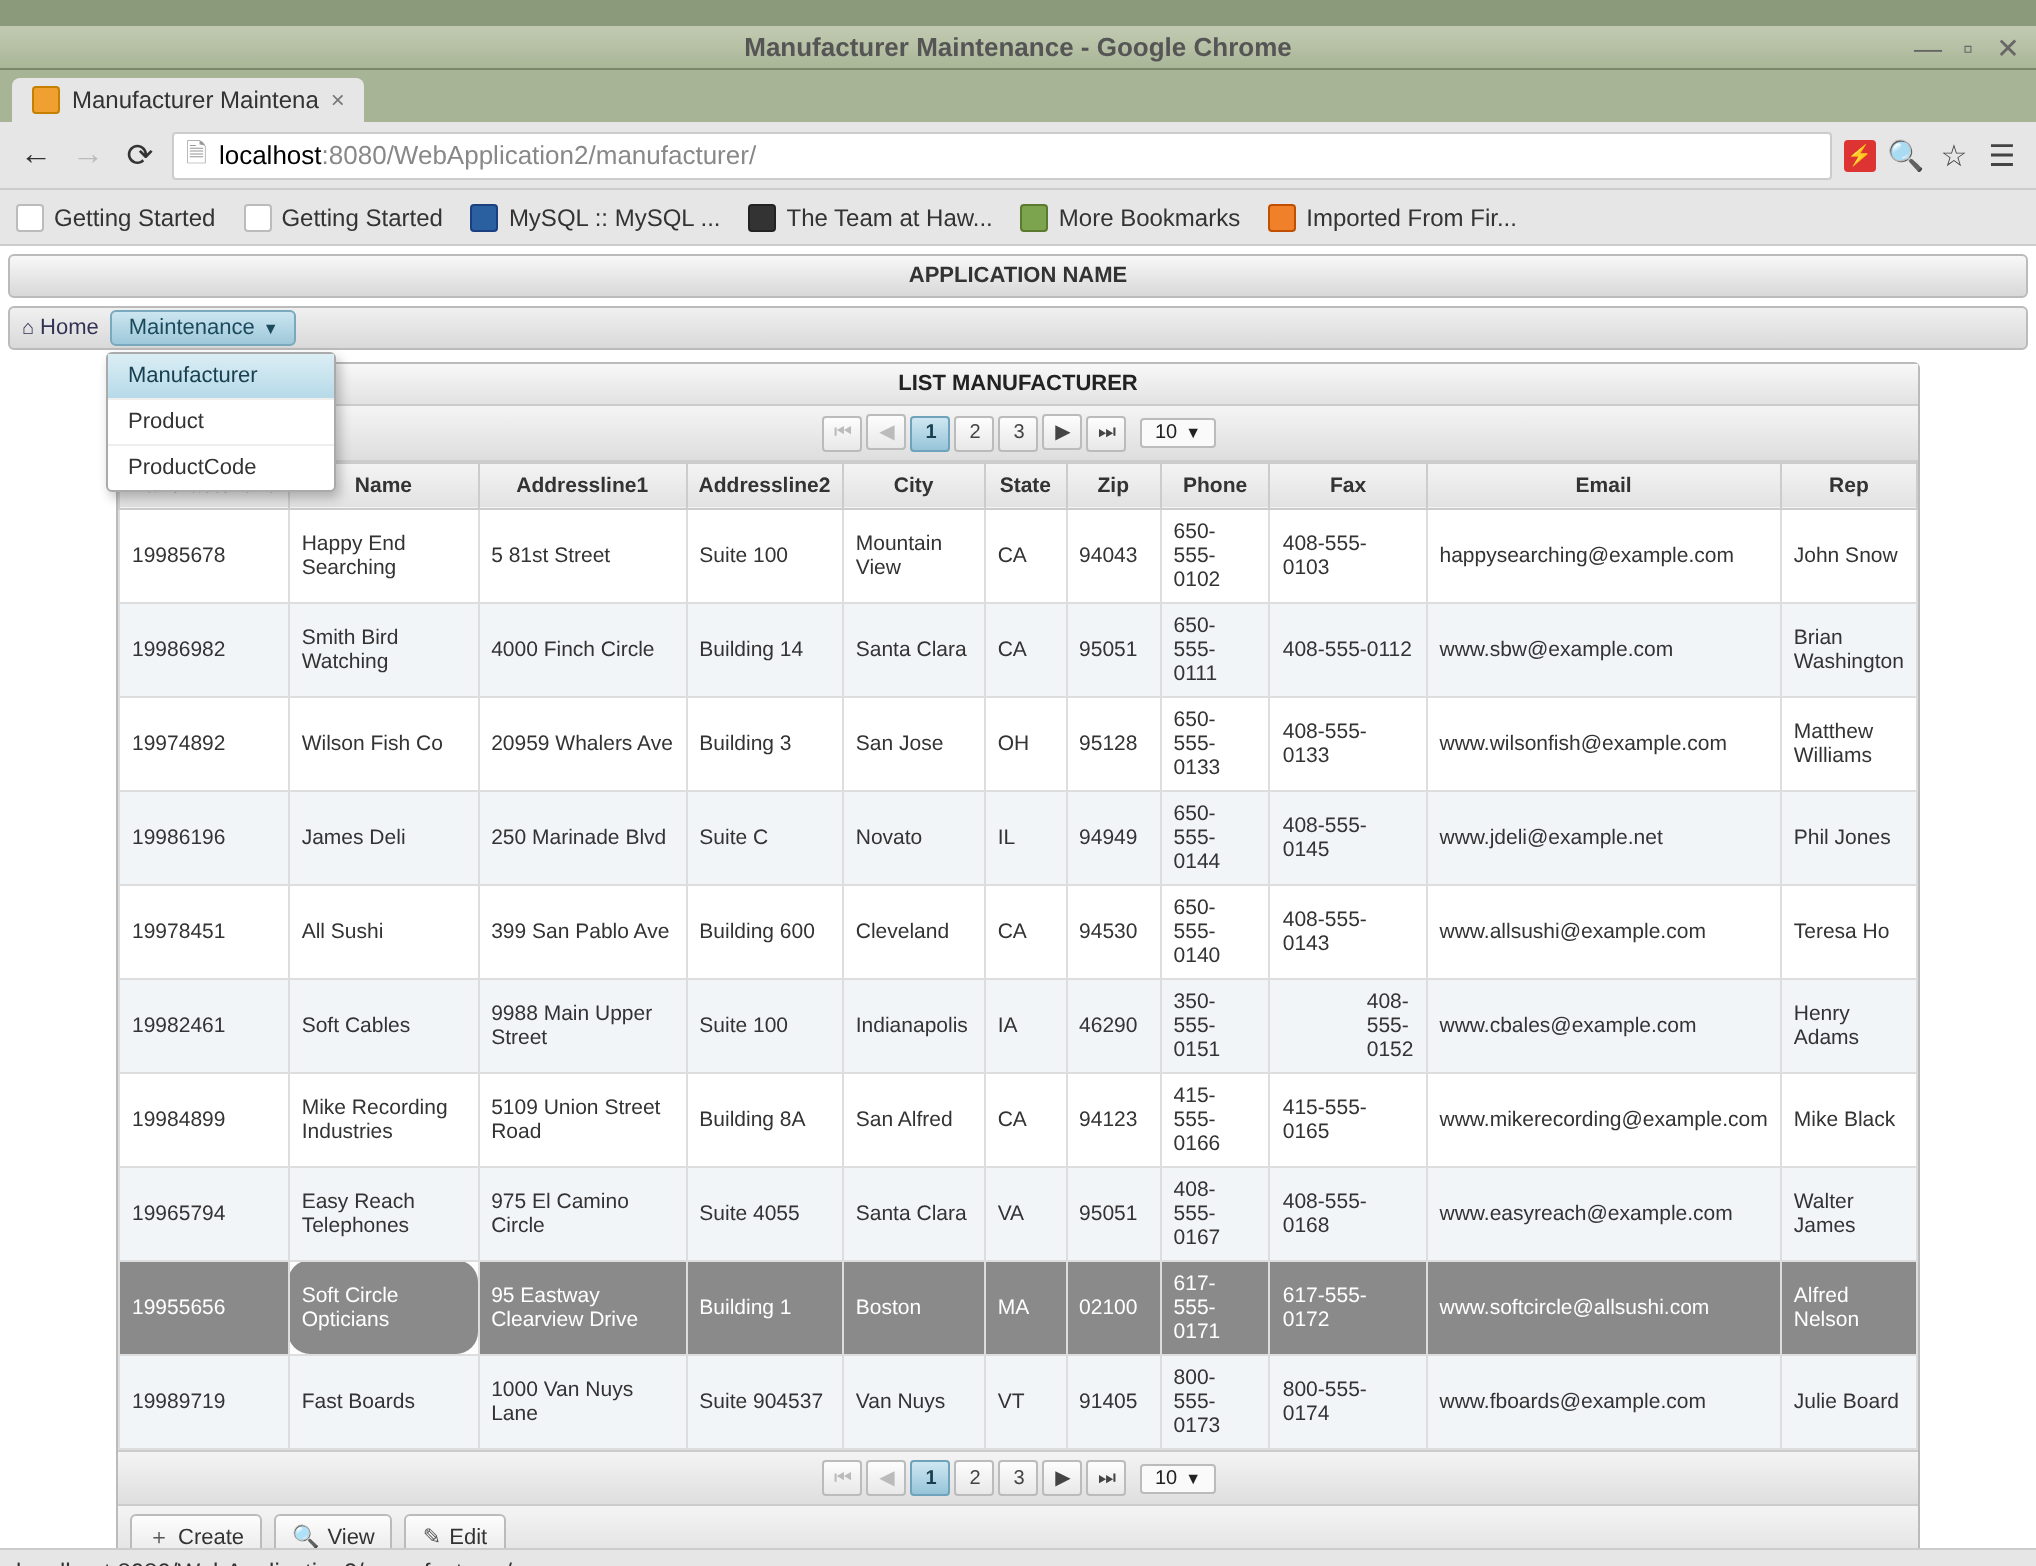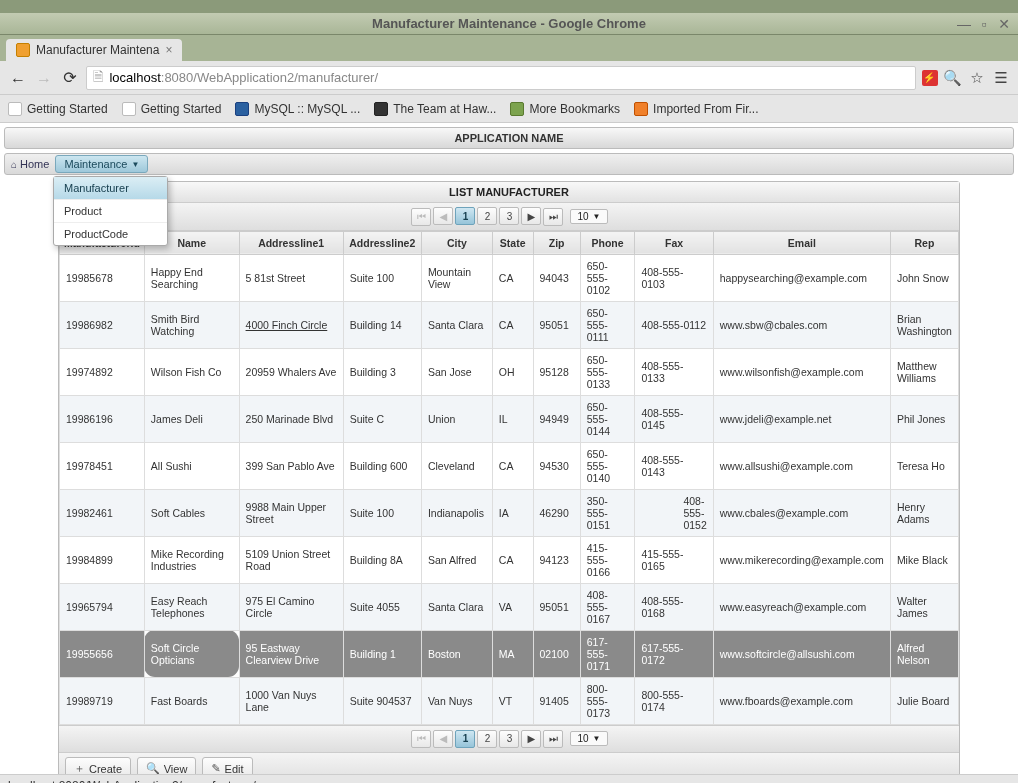--- a/index.html
+++ b/index.html
@@ -179,49 +179,49 @@
                 <td style="width: 44px;">CA</td>
                 <td style="width: 50px;">94043</td>
                 <td style="width: 62px;">650-555-0102</td>
                 <td style="width: 62px;">408-555-0103</td>
                 <td style="width: 160px;">happysearching@example.com</td>
                 <td style="width: 60px;">John Snow</td>
               </tr>
               <tr>
                 <td style="width: 76px;">19986982</td>
                 <td style="width: 110px;">Smith Bird Watching</td>
-                <td style="width: 120px; text-decoration: underline;">4000 Finch Circle</td>
+                <td style="width: 120px;">4000 Finch Circle</td>
                 <td style="width: 80px;">Building 14</td>
                 <td style="width: 72px;">Santa Clara</td>
                 <td style="width: 44px;">CA</td>
                 <td style="width: 50px;">95051</td>
                 <td style="width: 62px;">650-555-0111</td>
                 <td style="width: 62px;">408-555-0112</td>
-                <td style="width: 160px;">www.sbw@cbales.com</td>
+                <td style="width: 160px;">www.sbw@example.com</td>
                 <td style="width: 60px;">Brian Washington</td>
               </tr>
               <tr>
                 <td style="width: 76px;">19974892</td>
                 <td style="width: 110px;">Wilson Fish Co</td>
                 <td style="width: 120px;">20959 Whalers Ave</td>
                 <td style="width: 80px;">Building 3</td>
                 <td style="width: 72px;">San Jose</td>
                 <td style="width: 44px;">OH</td>
                 <td style="width: 50px;">95128</td>
                 <td style="width: 62px;">650-555-0133</td>
                 <td style="width: 62px;">408-555-0133</td>
                 <td style="width: 160px;">www.wilsonfish@example.com</td>
                 <td style="width: 60px;">Matthew Williams</td>
               </tr>
               <tr>
                 <td style="width: 76px;">19986196</td>
                 <td style="width: 110px;">James Deli</td>
                 <td style="width: 120px;">250 Marinade Blvd</td>
                 <td style="width: 80px;">Suite C</td>
-                <td style="width: 72px;">Union</td>
+                <td style="width: 72px;">Novato</td>
                 <td style="width: 44px;">IL</td>
                 <td style="width: 50px;">94949</td>
                 <td style="width: 62px;">650-555-0144</td>
                 <td style="width: 62px;">408-555-0145</td>
                 <td style="width: 160px;">www.jdeli@example.net</td>
                 <td style="width: 60px;">Phil Jones</td>
               </tr>
               <tr>
                 <td style="width: 76px;">19978451</td>
                 <td style="width: 110px;">All Sushi</td>

